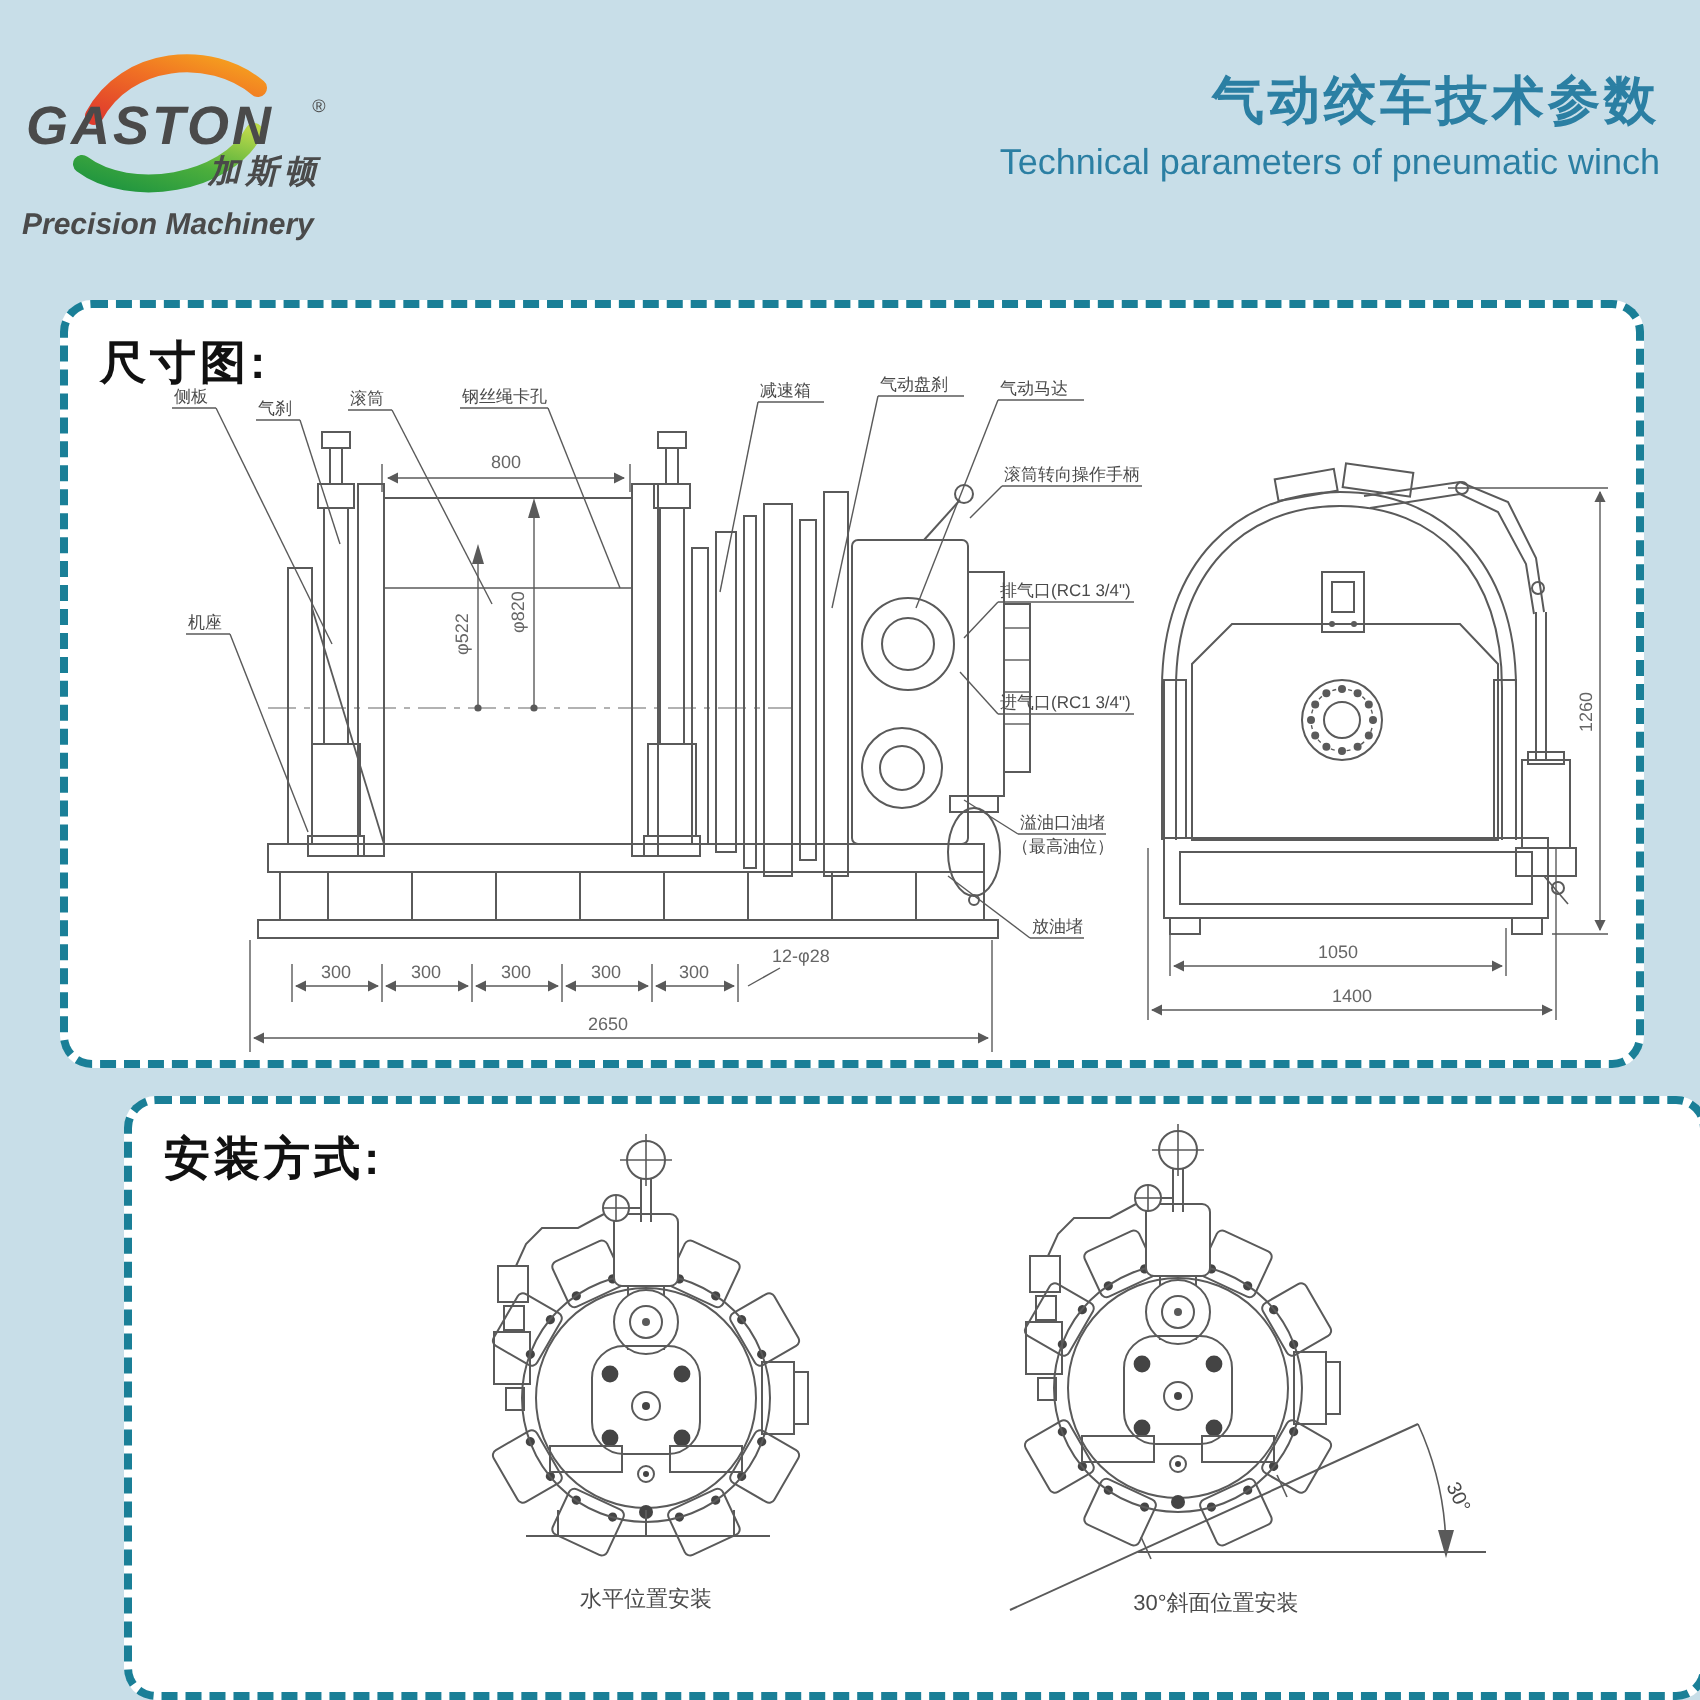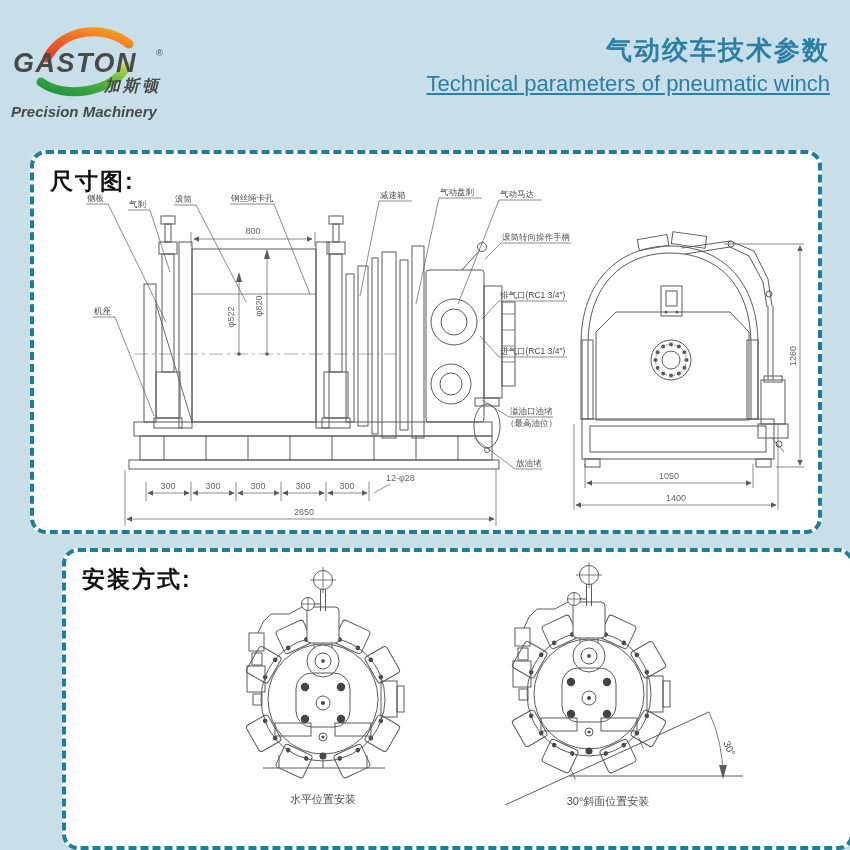--- a/index.html
+++ b/index.html
@@ -2,21 +2,21 @@
 <html><head>
 <meta charset="utf-8">
 <style>
   html,body{margin:0;padding:0;}
   .page{position:relative;width:850px;height:850px;background:#c8dee8;overflow:hidden;
         font-family:"Liberation Sans",sans-serif;}
   
   .logo{position:absolute;left:1px;top:20px;width:185px;height:105px;font-style:italic;}
   .titles{position:absolute;right:20px;top:36px;text-align:right;color:#2b7fa3;}
   .title-cn{font-size:26px;font-weight:bold;letter-spacing:2px;line-height:1.1;}
-  .title-en{font-size:22px;font-weight:400;margin-top:6px;text-decoration:underline;}
+  .title-en{font-size:18px;font-weight:400;margin-top:6px;}
   
   .panel{position:absolute;left:30px;width:792px;background:#ffffff;
          border:4px dashed #1a7f97;border-radius:16px;box-sizing:border-box;}
   .panel-dims{top:150px;height:384px;}
   .panel-install{top:548px;height:302px;margin-left:32px;}
   .panel-label{position:absolute;top:12px;left:16px;font-size:23px;font-weight:bold;
                color:#111;letter-spacing:2px;z-index:2;}
   .panel svg{position:absolute;left:0;top:0;z-index:1;}
   svg{font-family:"Liberation Sans",sans-serif;}
   svg text{fill:#4a4a4a;}

